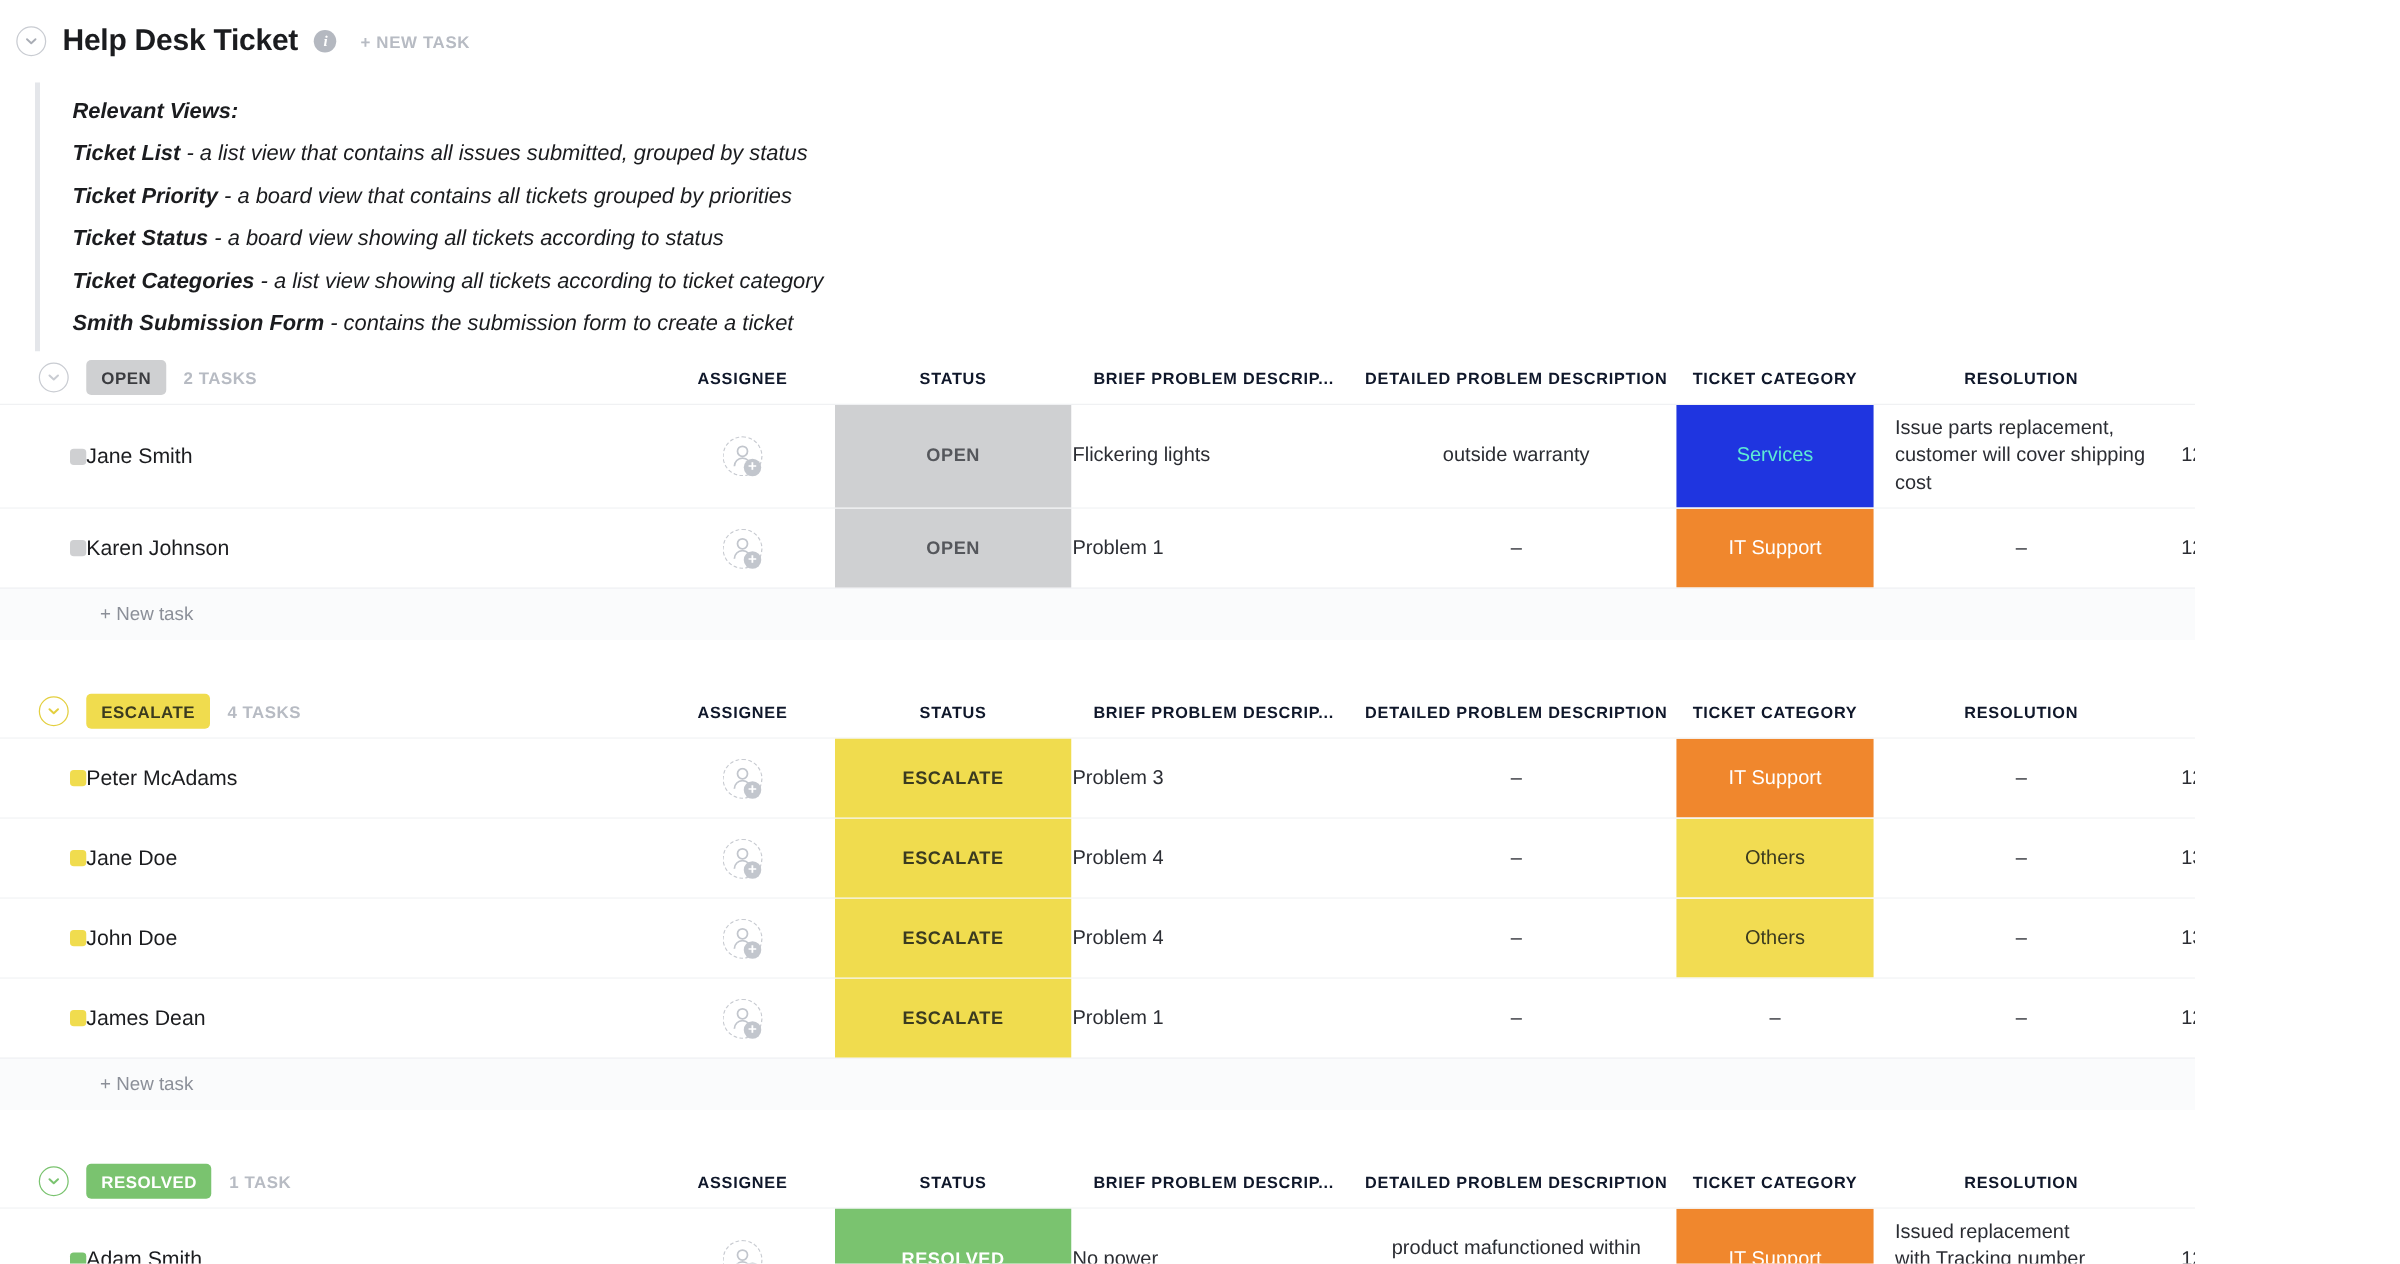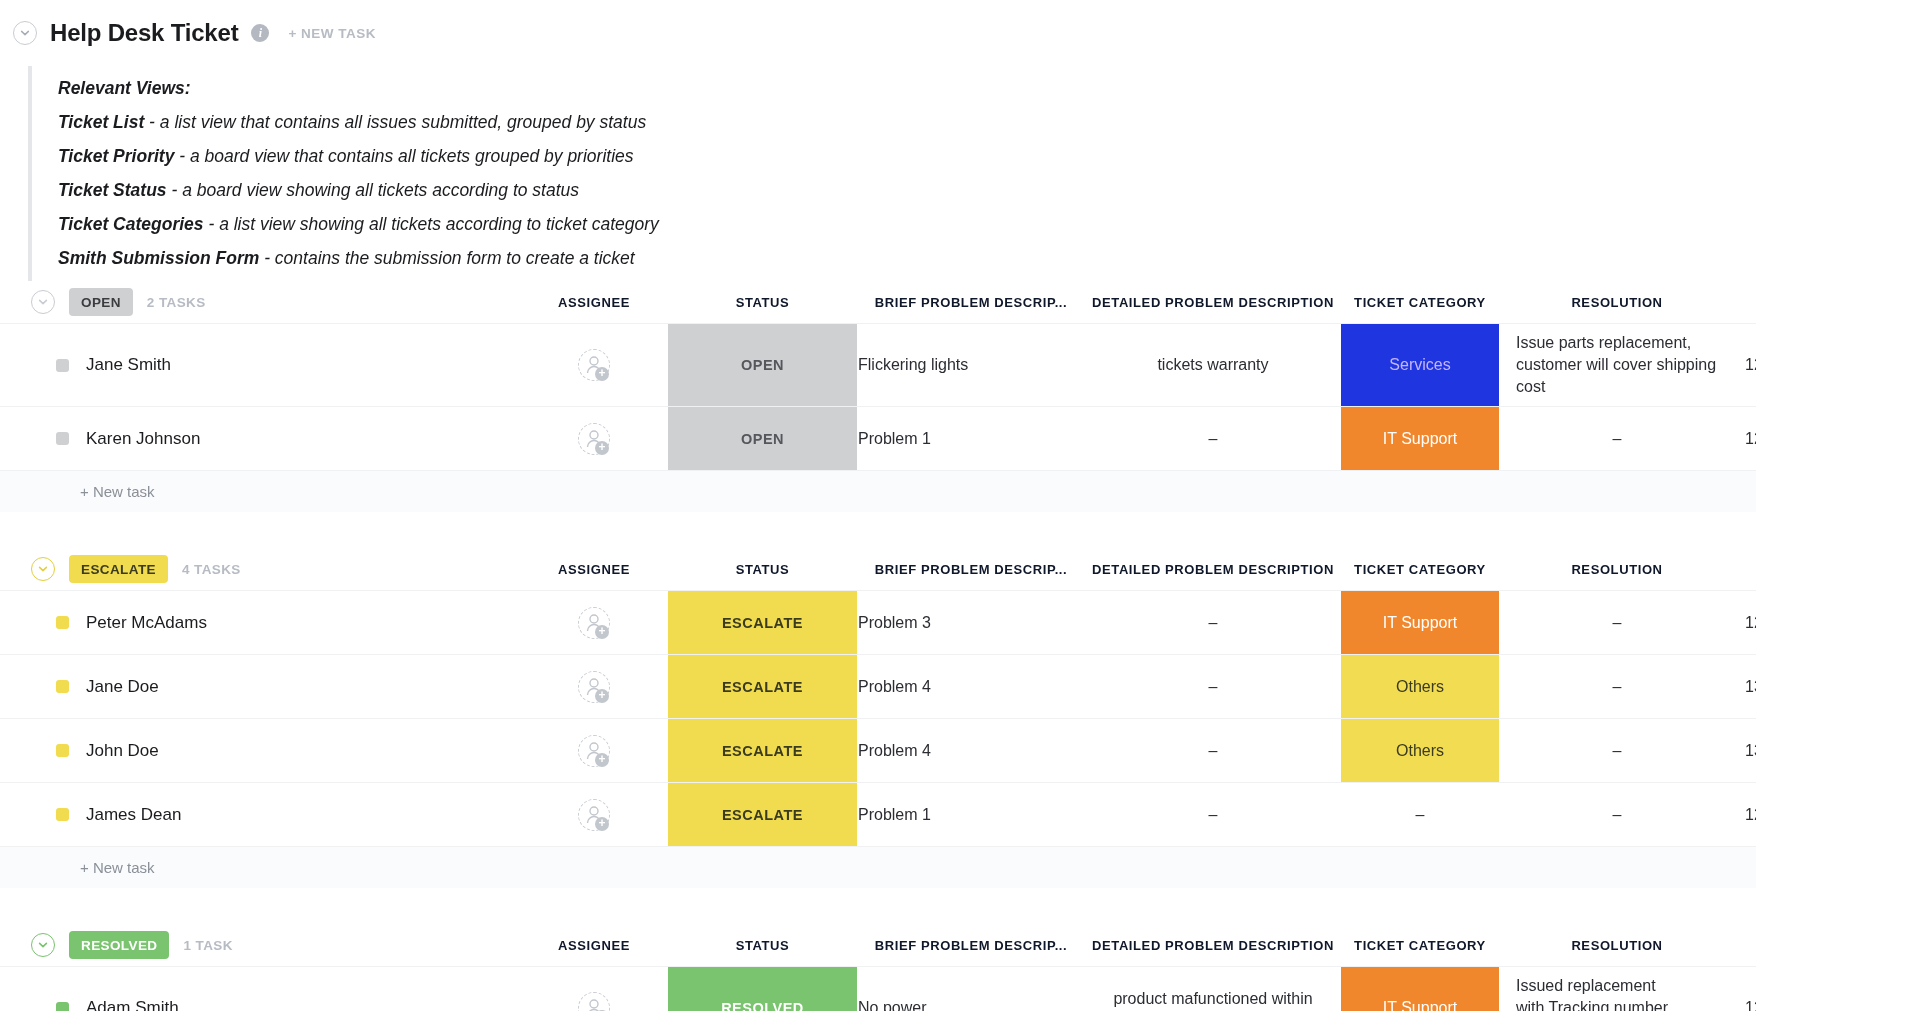--- a/index.html
+++ b/index.html
@@ -154,21 +154,20 @@
     justify-content: center;
     font-size: 16px;
     color: #2b2d33;
     padding: 8px 10px;
     text-align: center;
     overflow: hidden;
   }
   .cell-name {
     justify-content: flex-start;
     padding-left: 56px;
-    gap: 17px;
     font-size: 17px;
     color: #1b1c1f;
   }
   .dot {
     width: 13px; height: 13px;
     border-radius: 3px;
     flex: 0 0 auto;
   }
   .cell-assignee { }
   .avatar-add {
@@ -288,23 +287,23 @@
                 <div class="ring"></div>
                 <svg class="person" width="16" height="18" viewBox="0 0 16 18" aria-hidden="true">
                   <circle cx="8" cy="5" r="4" fill="none" stroke="#c2c6cd" stroke-width="1.4"></circle>
                   <path d="M1.5 17 a6.5 6.5 0 0 1 13 0" fill="none" stroke="#c2c6cd" stroke-width="1.4"></path>
                 </svg>
                 <div class="plus">+</div>
               </div>
             </div>
             <div class="cell cell-status" style="background: rgb(207, 208, 210); color: rgb(85, 87, 92);">OPEN</div>
             <div class="cell cell-brief">Flickering lights</div>
-            <div class="cell">tickets warranty</div>
+            <div class="cell">outside warranty</div>
             <div class="cell cell-cat">
-              <div class="badge-cat" style="background: rgb(31, 53, 224); color: #c4b5fd;">Services</div>
+              <div class="badge-cat" style="background: rgb(31, 53, 224); color: #5eead4;">Services</div>
             </div>
             <div class="cell cell-resolution">Issue parts replacement, customer will cover shipping cost</div>
             <div class="cell" style="justify-content: flex-start;">123</div>
           </div>
           <div class="grid-row task-row">
             <div class="cell cell-name">
               <span class="dot" style="background: rgb(207, 208, 210);"></span>
               <span>Karen Johnson</span>
             </div>
             <div class="cell cell-assignee">

